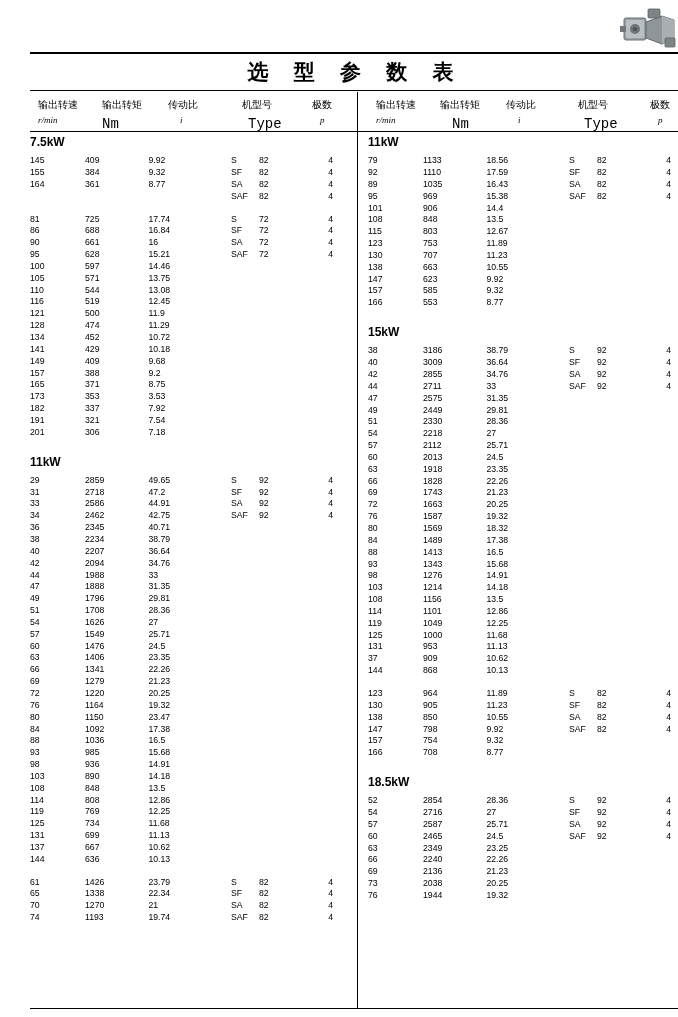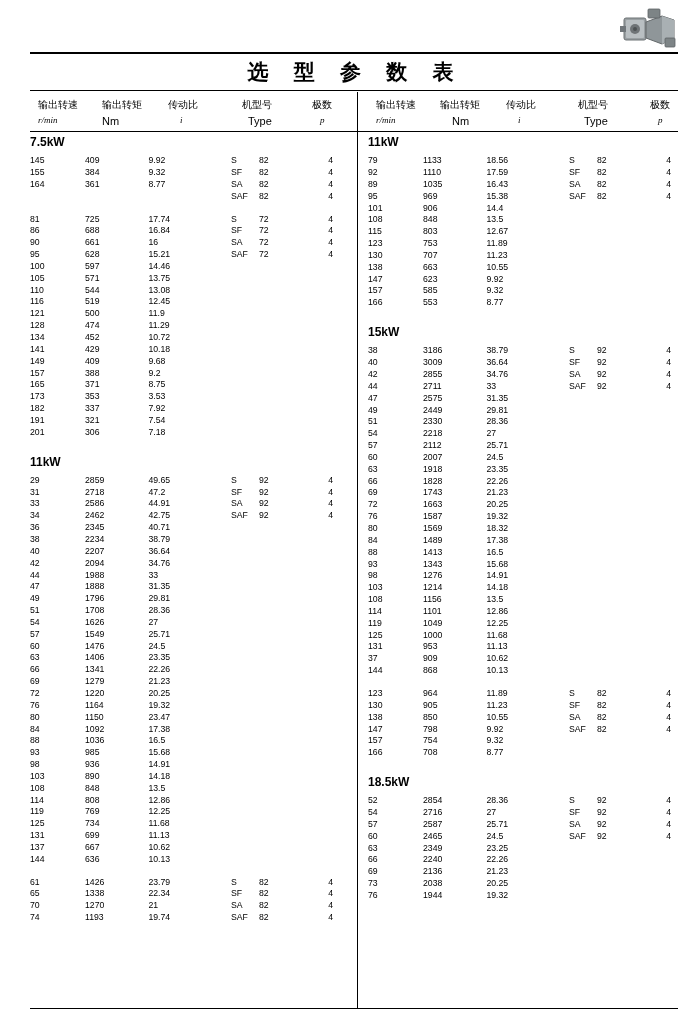--- a/index.html
+++ b/index.html
@@ -92,21 +92,21 @@
     height: 36px;
     font-size: 8.5px;
   }
   .hdr-cell {
     position: absolute;
     line-height: 1.45;
     white-space: nowrap;
   }
   .hdr-cn { font-family: "DejaVu Sans", sans-serif; font-size: 10px; }
   .hdr-en { font-family: "Liberation Serif", serif; font-size: 9px; font-style: italic; }
-  .hdr-en-up { font-family: Liberation Sans, sans-serif; font-size: 11px; font-style: normal; }
+  .hdr-en-up { font-family: Liberation Mono, monospace; font-size: 14px; font-style: normal; }
 
   
   .col {
     position: absolute;
     top: 136px;
     width: 330px;
   }
   .col-left { left: 14px; }
   .col-right { left: 352px; }
 
@@ -805,21 +805,21 @@
           </tr>
           <tr>
             <td class="c-rpm">57</td>
             <td class="c-nm">2112</td>
             <td class="c-ratio">25.71</td>
             <td class="c-type"></td>
             <td class="c-pole"></td>
           </tr>
           <tr>
             <td class="c-rpm">60</td>
-            <td class="c-nm">2007</td>
+            <td class="c-nm">2013</td>
             <td class="c-ratio">24.5</td>
             <td class="c-type"></td>
             <td class="c-pole"></td>
           </tr>
           <tr>
             <td class="c-rpm">63</td>
             <td class="c-nm">1918</td>
             <td class="c-ratio">23.35</td>
             <td class="c-type"></td>
             <td class="c-pole"></td>

